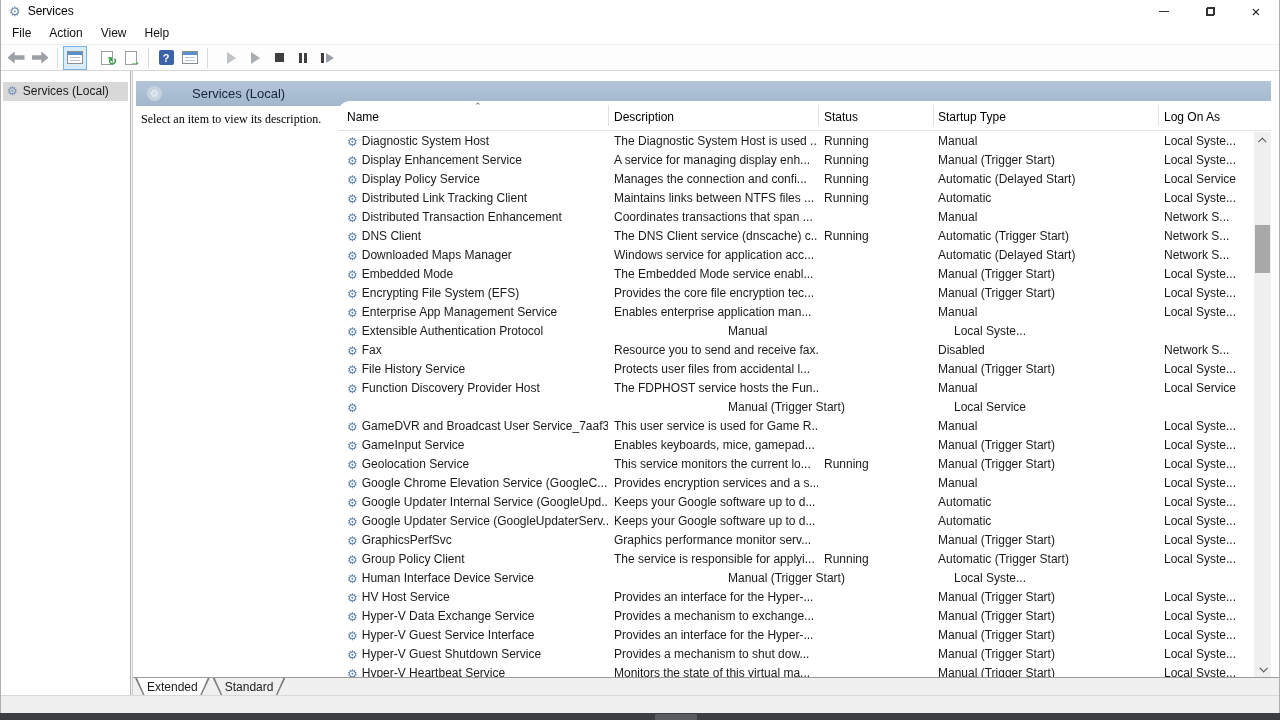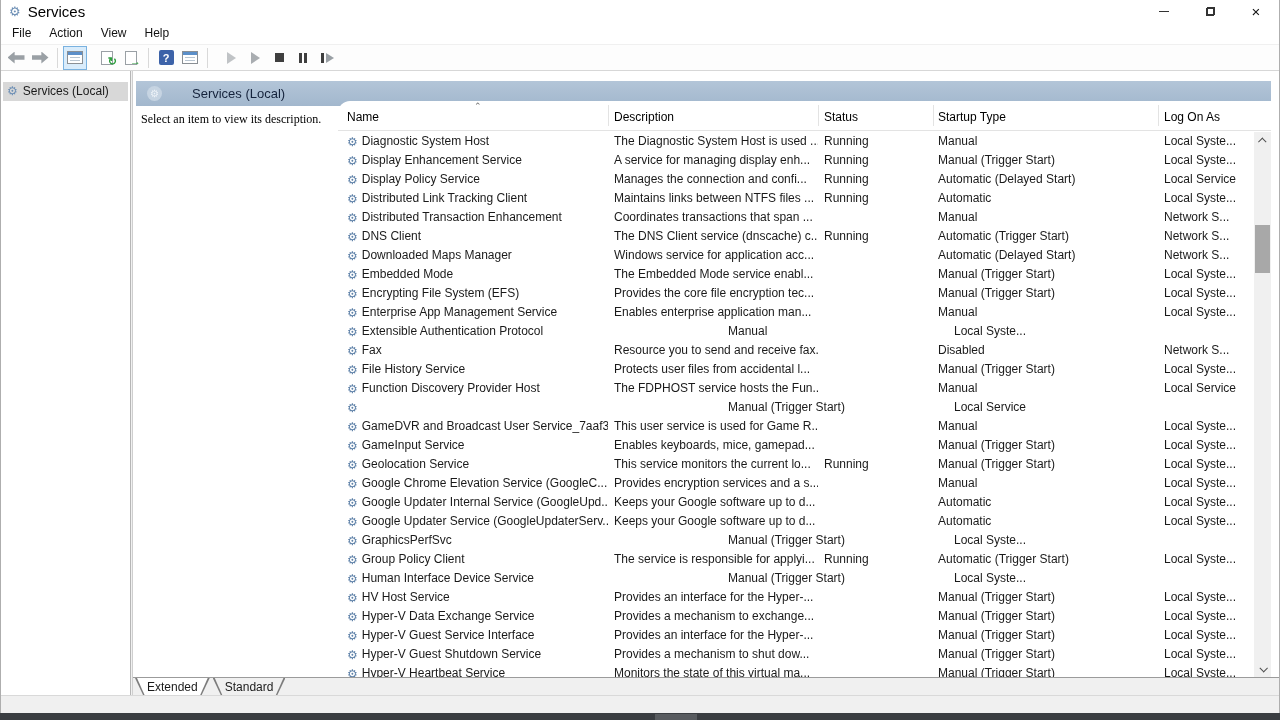--- a/index.html
+++ b/index.html
@@ -5,21 +5,21 @@
   * { margin:0; padding:0; box-sizing:border-box; }
   html,body { width:1280px; height:720px; overflow:hidden; background:#fff;
     font-family:"Liberation Sans", sans-serif; font-size:12px; color:#1a1a1a; }
 
   .window { position:absolute; left:0; top:0; width:1280px; height:713px; background:#fff;
     border-left:1px solid #aeaeae; border-right:1px solid #aeaeae; }
 
   
   .titlebar { height:22px; display:flex; align-items:center; background:#fff; }
   .title-icon { margin-left:8px; font-size:13px; color:#6d8fb5; line-height:1; }
-  .title-text { margin-left:7px; font-size:15px; color:#000; }
+  .title-text { margin-left:7px; font-size:12px; color:#000; }
   .win-controls { margin-left:auto; display:flex; height:22px; }
   .win-btn { width:46px; height:22px; display:flex; align-items:center; justify-content:center; color:#222; }
   .glyph-min { width:10px; height:1px; background:#333; }
   .glyph-restore { position:relative; width:9px; height:9px; }
   .glyph-restore .b { position:absolute; left:0; bottom:0; width:8px; height:8px; border:1px solid #333; background:#fff; }
   .glyph-restore .f { position:absolute; right:0; top:0; width:8px; height:8px; border:1px solid #333; }
   .glyph-close { font-size:15px; line-height:1; color:#111; }
 
   
   .menubar { height:23px; display:flex; align-items:center; background:#fff; border-bottom:1px solid #f0f0f0; }
@@ -455,20 +455,21 @@
     <span class="cell c-status"></span>
     <span class="cell c-startup">Automatic</span>
     <span class="cell c-logon">Local Syste...</span>
   </div>
 
   <div class="row">
     <span class="cell c-name">
                 <span class="gear">⚙</span>
                 <span class="txt">GraphicsPerfSvc</span>
               </span>
+    <span class="cell c-desc">Graphics performance monitor serv...</span>
     <span class="cell c-status"></span>
     <span class="cell c-startup">Manual (Trigger Start)</span>
     <span class="cell c-logon">Local Syste...</span>
   </div>
 
   <div class="row">
     <span class="cell c-name">
                 <span class="gear">⚙</span>
                 <span class="txt">Group Policy Client</span>
               </span>

